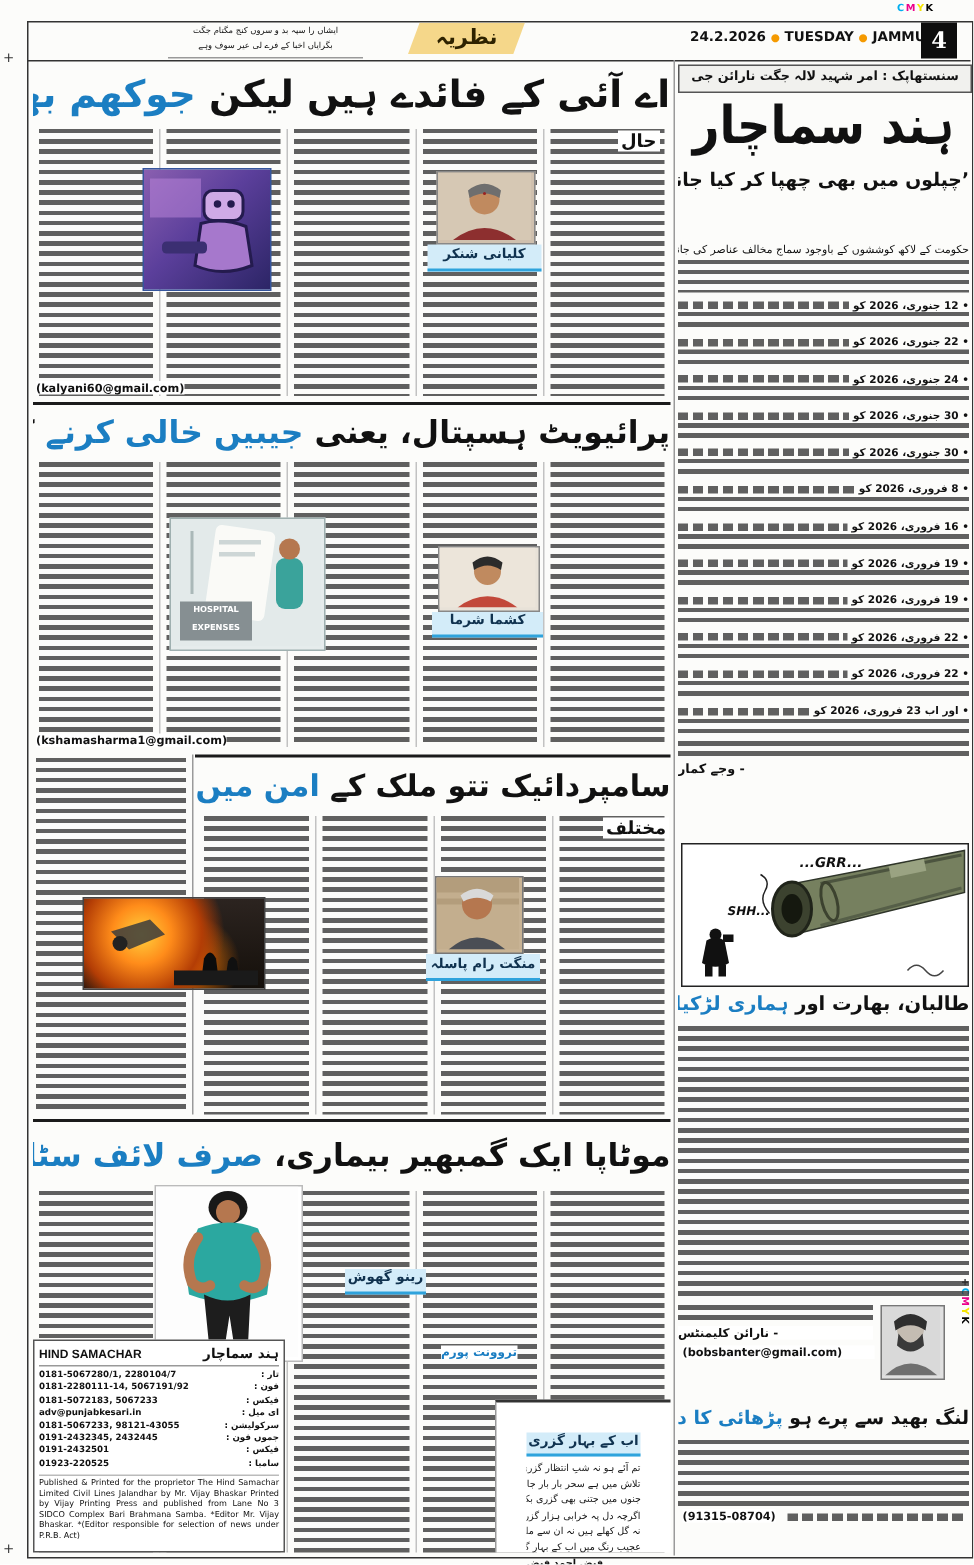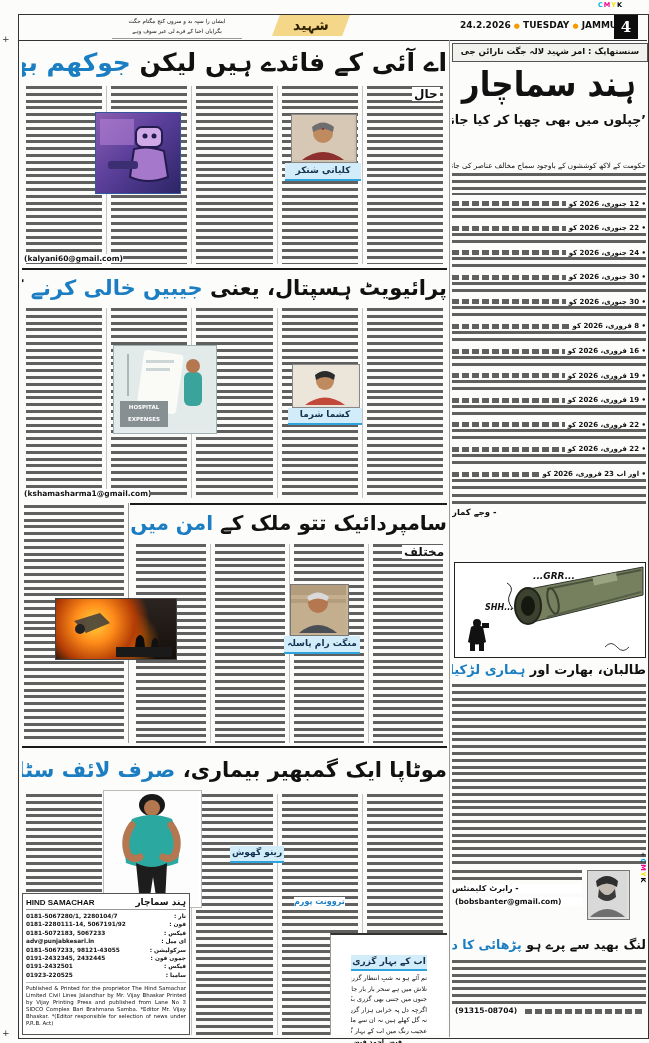--- a/index.html
+++ b/index.html
@@ -51,21 +51,21 @@
   <div class="abs cmyk" style="left:639px;top:852px;writing-mode:vertical-rl"><span class="k">+</span><span class="c">C</span><span class="m">M</span><span class="y">Y</span><span class="k">K</span></div>
 
   <div class="abs" style="left:18px;top:14px;width:629px;height:1023px;border:1px solid #333"></div>
   <div class="abs" style="left:18px;top:14px;width:629px;height:26px;border-bottom:1px solid #333"></div>
 
   <div class="abs" style="left:112px;top:16px;width:130px;height:22px;font-size:5.6px;line-height:10px;text-align:center;direction:rtl;border-bottom:1px solid #999">
     <div>ایشاں را سپہ بد و سروں کنج مگتام جگت</div>
     <div>بگرایاں اخبا کے فرے لی عیر سوف وہے</div>
   </div>
 
-  <div class="abs banner" style="left:272px;top:15px;width:78px;height:21px;font-size:14px;line-height:21px"><span>شہید</span></div>
+  <div class="abs banner" style="left:272px;top:15px;width:78px;height:21px;font-size:14px;line-height:21px"><span>نظریہ</span></div>
 
   <div class="abs" style="left:460px;top:20px;width:140px;height:14px;font-size:9px;font-weight:bold;text-align:center;white-space:nowrap">
     <span>24.2.2026</span>
     <span style="color:#f59a00;font-size:7px">●</span>
     <span>TUESDAY</span>
     <span style="color:#f59a00;font-size:7px">●</span>
     <span>JAMMU</span>
   </div>
 
   <div class="abs" style="left:614px;top:15px;width:24px;height:24px;background:#0d0d0d;color:#fff;font-size:15px;font-weight:bold;text-align:center;line-height:24px;font-family:'DejaVu Serif',serif"><span>4</span></div>
@@ -205,21 +205,21 @@
     </svg>
     <span class="sfx" style="left:30px;top:40px;font-size:8px">SHH...</span>
     <span class="sfx" style="left:78px;top:8px;font-size:9px">...GRR...</span>
   </div>
 
   <div class="abs hl" style="left:452px;top:660px;width:194px;height:20px;font-size:13px;line-height:20px">
     <span>طالبان، بھارت اور</span> <span class="blue">ہماری لڑکیاں..!</span>
   </div>
   <div class="abs greek" style="left:452px;top:684px;width:194px;height:182px"></div>
   <div class="abs greek" style="left:452px;top:870px;width:130px;height:11px"></div>
-  <div class="abs" dir="rtl" style="left:452px;top:884px;width:130px;font-size:8px;font-weight:bold;text-align:left;background:#fff">- رابرٹ کلیمنٹس</div>
+  <div class="abs" dir="rtl" style="left:452px;top:884px;width:130px;font-size:8px;font-weight:bold;text-align:left;background:#fff">- نارائن کلیمنٹس</div>
   <div class="abs email" style="left:455px;top:897px;width:128px">(bobsbanter@gmail.com)</div>
   <div class="abs" style="left:587px;top:870px;width:41px;height:48px;background:#e0e0e0;border:1px solid #777">
     <svg width="39" height="46" viewBox="0 0 39 46">
         <rect width="39" height="46" fill="#d9d9d9"></rect>
         <circle cx="19" cy="15" r="9" fill="#c4bcb2"></circle>
         <path d="M8,10 q11,-10 22,0 l-1,6 q-10,-7 -20,0 z" fill="#2e2e2e"></path>
         <path d="M11,18 q8,12 16,0 l1,8 q-9,8 -18,0 z" fill="#3a3a3a"></path>
         <path d="M2,46 q17,-16 35,0 z" fill="#6f6f6f"></path>
       </svg>
   </div>

